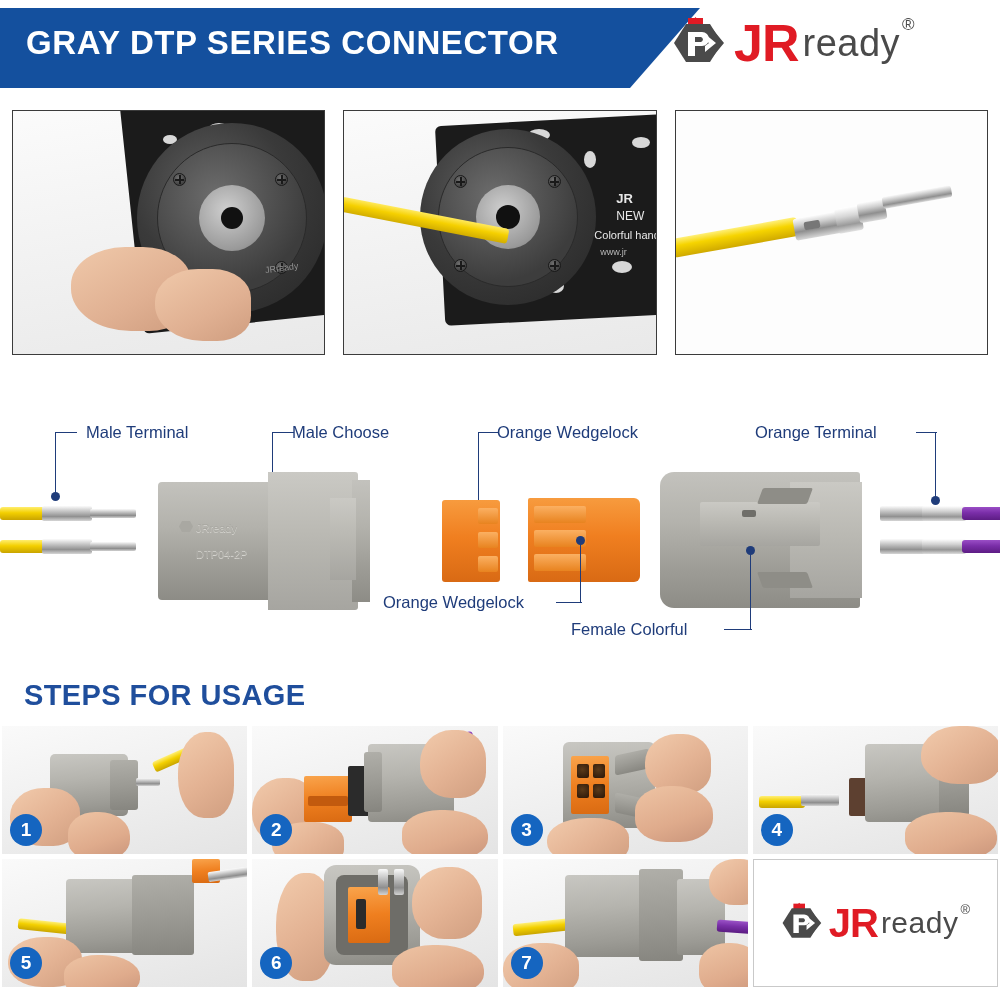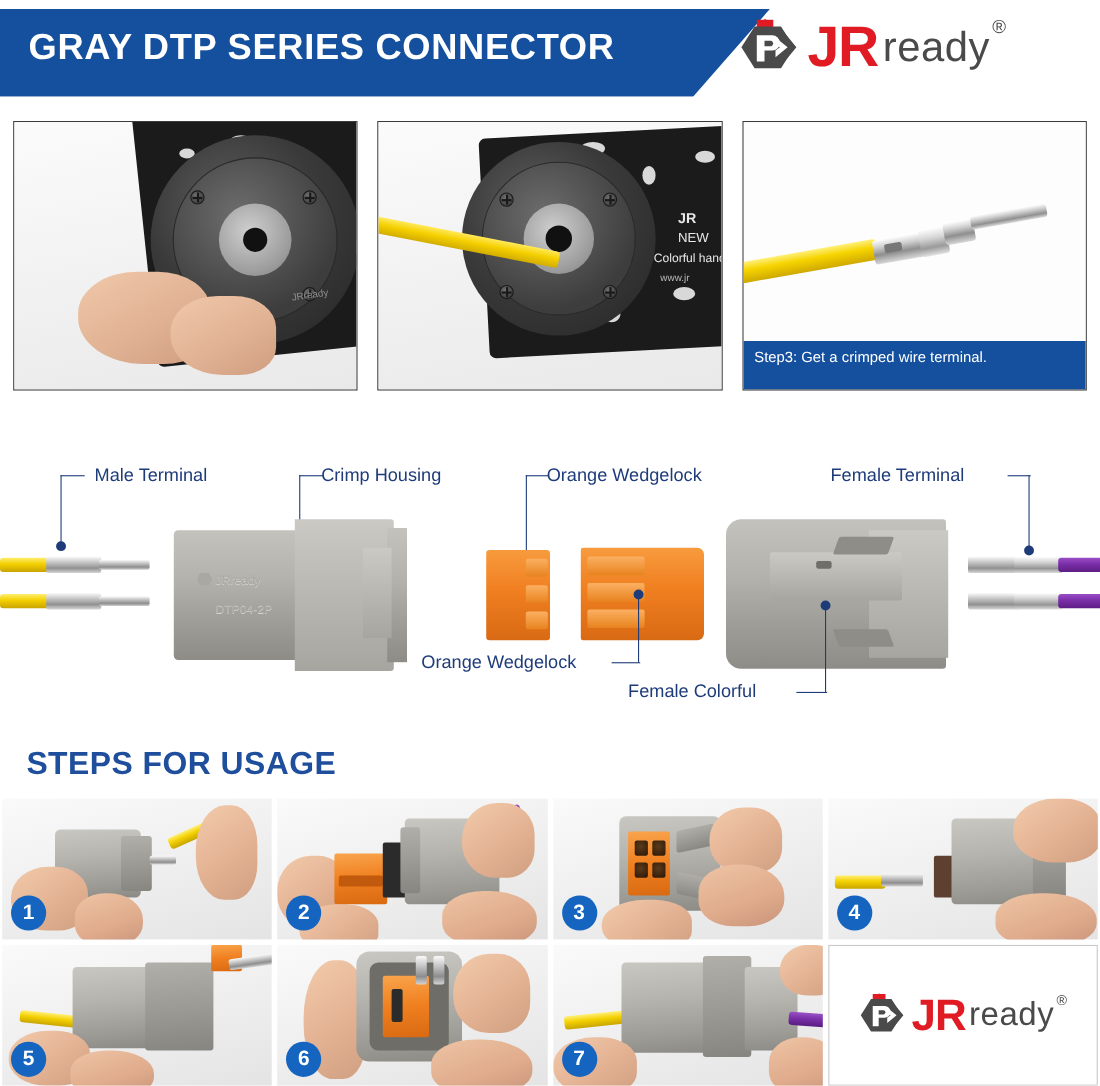--- a/index.html
+++ b/index.html
@@ -448,42 +448,41 @@
 
   <div class="photo-card">
     <div class="photo-area" style="background:#fdfdfd;">
       <div class="term-wire" style="left:-4px; top:128px; width:128px; transform:rotate(-10deg); transform-origin:left center;"></div>
       <div class="term-barrel" style="left:118px; top:104px; width:46px; height:22px; transform:rotate(-10deg);"></div>
       <div class="term-barrel" style="left:160px; top:96px;  width:26px; height:25px; transform:rotate(-10deg); background:linear-gradient(180deg,#ffffff 0%,#d6d6d6 35%,#9a9a9a 70%,#e2e2e2 100%);"></div>
       <div class="term-barrel" style="left:182px; top:90px;  width:28px; height:20px; transform:rotate(-10deg);"></div>
       <div class="term-pin" style="left:206px; top:80px;  width:70px; height:12px; transform:rotate(-10deg);"></div>
       <div style="position:absolute; left:128px; top:110px; width:16px; height:8px; background:#777; border-radius:2px; transform:rotate(-10deg);"></div>
     </div>
-    <div class="photo-caption">Step3: Get a crimped wire terminal.</div>
   </div>
 </div>
 
 <div class="diagram">
 
   <div class="lbl" style="left:86px;  top:13px;">Male Terminal</div>
   <div class="leader" style="left:55px; top:22px; width:22px; border-top-width:1.6px;"></div>
   <div class="leader" style="left:55px; top:22px; height:64px; border-left-width:1.6px;"></div>
   <div class="dot" style="left:51px; top:82px;"></div>
 
-  <div class="lbl" style="left:292px; top:13px;">Crimp Housing</div>
+  <div class="lbl" style="left:292px; top:13px;">Male Choose</div>
   <div class="leader" style="left:272px; top:22px; width:22px; border-top-width:1.6px;"></div>
   <div class="leader" style="left:272px; top:22px; height:73px; border-left-width:1.6px;"></div>
   <div class="dot" style="left:268px; top:91px;"></div>
 
   <div class="lbl" style="left:497px; top:13px;">Orange Wedgelock</div>
   <div class="leader" style="left:478px; top:22px; width:21px; border-top-width:1.6px;"></div>
   <div class="leader" style="left:478px; top:22px; height:75px; border-left-width:1.6px;"></div>
   <div class="dot" style="left:474px; top:93px;"></div>
 
-  <div class="lbl" style="left:755px; top:13px;">Female Terminal</div>
+  <div class="lbl" style="left:755px; top:13px;">Orange Terminal</div>
   <div class="leader" style="left:916px; top:22px; width:21px; border-top-width:1.6px;"></div>
   <div class="leader" style="left:935px; top:22px; height:68px; border-left-width:1.6px;"></div>
   <div class="dot" style="left:931px; top:86px;"></div>
 
   <div class="part">
     <div class="pin-wire-y" style="left:0px;  top:97px;  width:60px;"></div>
     <div class="socket-body" style="left:42px; top:96px;  width:50px; height:15px;"></div>
     <div class="male-pin" style="left:90px; top:99px;  width:46px;"></div>
     <div class="pin-wire-y" style="left:0px;  top:130px; width:60px;"></div>
     <div class="socket-body" style="left:42px; top:129px; width:50px; height:15px;"></div>

